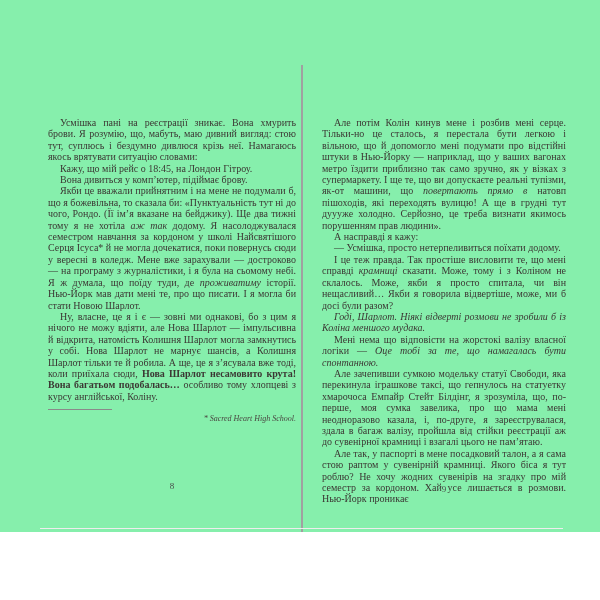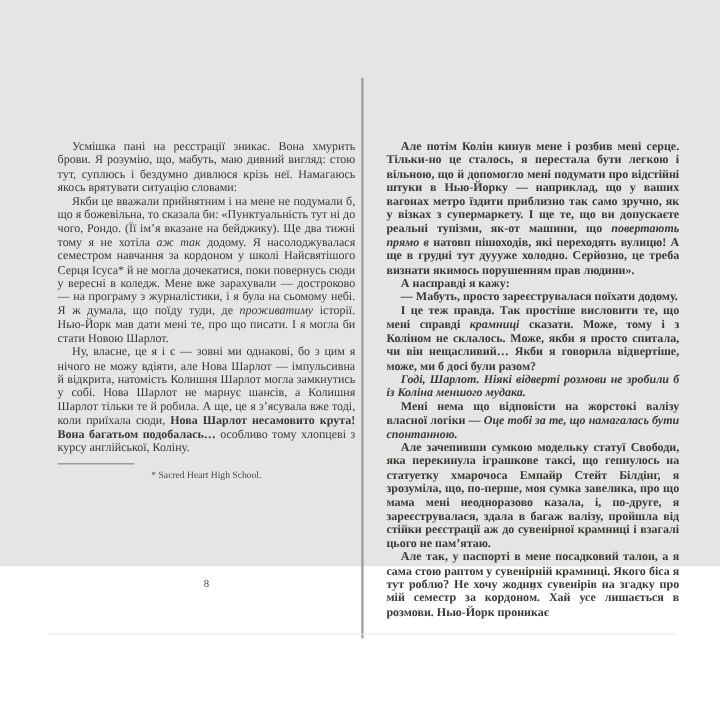--- a/index.html
+++ b/index.html
@@ -7,22 +7,22 @@
     padding: 0;
     background: #ffffff;
     width: 600px;
     height: 600px;
     overflow: hidden;
     font-family: "Liberation Serif", serif;
   }
   .spread {
     position: relative;
     width: 600px;
-    height: 472px;
-    background: #e5e5e5;
+    height: 532px;
+    background: #86efac;
   }
   .center-divider {
     position: absolute;
     left: 301px;
     top: 65px;
     width: 1.5px;
     height: 467px;
     background: #a0a0a0;
   }
   .bottom-edge {
@@ -35,72 +35,75 @@
   }
   .page {
     position: absolute;
     top: 117px;
     font-size: 10px;
     line-height: 11.4px;
     color: #3b3733;
     text-align: justify;
   }
   .page-left  { left: 48px;  width: 248px; }
-  .page-right { left: 322px; width: 244px; font-weight: bold; }
+  .page-right { left: 322px; width: 244px; }
   p.para {
     margin: 0;
     padding: 0;
     text-indent: 12px;
   }
   .it { font-style: italic; }
   .bd { font-weight: bold; }
   .footnote-rule {
     margin-top: 7px;
     width: 64px;
     height: 0;
     border-top: 1px solid #8a8a8a;
   }
   .footnote {
     margin-top: 4px;
     font-size: 8px;
     line-height: 10px;
+    font-style: italic;
     color: #4a4540;
-    text-align: center;
+    text-align: right;
   }
   .pagenum {
     position: absolute;
     font-size: 9px;
     color: #4a4a4a;
     text-align: center;
   }
   .pagenum-left  { left: 48px;  width: 248px; top: 481px; }
   .pagenum-right { left: 322px; width: 244px; top: 484px; }
 </style>
 </head>
 <body>
 
 <div class="spread">
 
   <div class="center-divider"></div>
 
   <div class="page page-left">
     <div>
         <p class="para"><span>Усмішка пані на реєстрації зникає. Вона хмурить брови. Я розумію, що, мабуть, маю дивний вигляд: стою тут, суплюсь і бездумно дивлюся крізь неї. Намагаюсь якось врятувати ситуацію словами:</span></p>
+        <p class="para"><span>Кажу, що мій рейс о 18:45, на Лондон Гітроу.</span></p>
+        <p class="para"><span>Вона дивиться у комп’ютер, підіймає брову.</span></p>
         <p class="para"><span>Якби це вважали прийнятним і на мене не подумали б, що я божевільна, то сказала би: «Пунктуальність тут ні до чого, Рондо. (Її ім’я вказане на бейджику). Ще два тижні тому я не хотіла </span><span class="it">аж так</span><span> додому. Я насолоджувалася семестром навчання за кордоном у школі Найсвятішого Серця Ісуса* й не могла дочекатися, поки повернусь сюди у вересні в коледж. Мене вже зарахували — достроково — на програму з журналістики, і я була на сьомому небі. Я ж думала, що поїду туди, де </span><span class="it">проживатиму</span><span> історії. Нью-Йорк мав дати мені те, про що писати. І я могла би стати Новою Шарлот.</span></p>
         <p class="para"><span>Ну, власне, це я і є — зовні ми однакові, бо з цим я нічого не можу вдіяти, але Нова Шарлот — імпульсивна й відкрита, натомість Колишня Шарлот могла замкнутись у собі. Нова Шарлот не марнує шансів, а Колишня Шарлот тільки те й робила. А ще, це я з’ясувала вже тоді, коли приїхала сюди, </span><span class="bd">Нова Шарлот несамовито крута! Вона багатьом подобалась…</span><span> особливо тому хлопцеві з курсу англійської, Коліну.</span></p>
       </div>
     <div class="footnote-rule"></div>
     <div class="footnote">* Sacred Heart High School.</div>
   </div>
 
   <div class="page page-right">
     <div>
         <p class="para"><span>Але потім Колін кинув мене і розбив мені серце. Тільки-но це сталось, я перестала бути легкою і вільною, що й допомогло мені подумати про відстійні штуки в Нью-Йорку — наприклад, що у ваших вагонах метро їздити приблизно так само зручно, як у візках з супермаркету. І ще те, що ви допускаєте реальні тупізми, як-от машини, що </span><span class="it">повертають прямо в</span><span> натовп пішоходів, які переходять вулицю! А ще в грудні тут дуууже холодно. Серйозно, це треба визнати якимось порушенням прав людини».</span></p>
         <p class="para"><span>А насправді я кажу:</span></p>
-        <p class="para"><span>— Мабуть, просто зареєструвалася поїхати додому.</span></p>
+        <p class="para"><span>— Усмішка, просто нетерпеливиться поїхати додому.</span></p>
         <p class="para"><span>І це теж правда. Так простіше висловити те, що мені справді </span><span class="it">крамниці</span><span> сказати. Може, тому і з Коліном не склалось. Може, якби я просто спитала, чи він нещасливий… Якби я говорила відвертіше, може, ми б досі були разом?</span></p>
         <p class="para"><span class="it">Годі, Шарлот. Ніякі відверті розмови не зробили б із Коліна меншого мудака.</span></p>
         <p class="para"><span>Мені нема що відповісти на жорстокі валізу власної логіки — </span><span class="it">Оце тобі за те, що намагалась бути спонтанною.</span></p>
         <p class="para"><span>Але зачепивши сумкою модельку статуї Свободи, яка перекинула іграшкове таксі, що гепнулось на статуетку хмарочоса Емпайр Стейт Білдінг, я зрозуміла, що, по-перше, моя сумка завелика, про що мама мені неодноразово казала, і, по-друге, я зареєструвалася, здала в багаж валізу, пройшла від стійки реєстрації аж до сувенірної крамниці і взагалі цього не пам’ятаю.</span></p>
         <p class="para"><span>Але так, у паспорті в мене посадковий талон, а я сама стою раптом у сувенірній крамниці. Якого біса я тут роблю? Не хочу жодних сувенірів на згадку про мій семестр за кордоном. Хай усе лишається в розмови. Нью-Йорк проникає</span></p>
       </div>
   </div>
 
   <div class="pagenum pagenum-left">8</div>
   <div class="pagenum pagenum-right">9</div>

